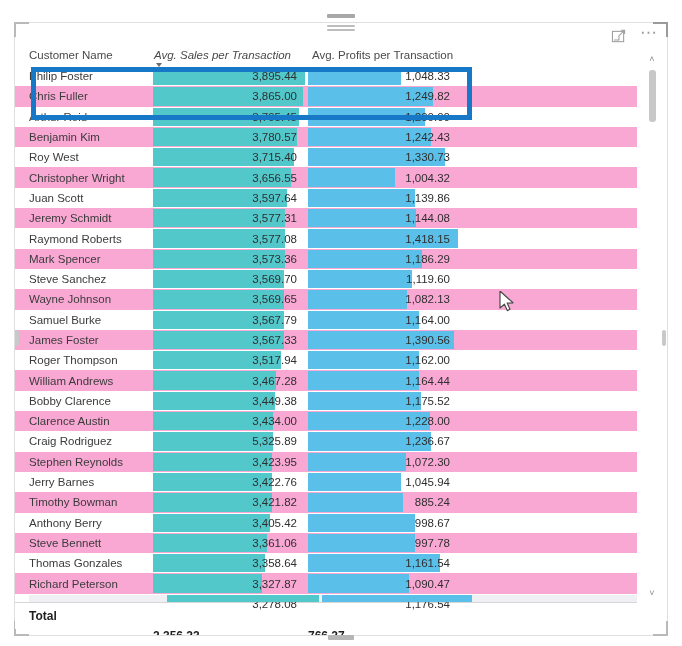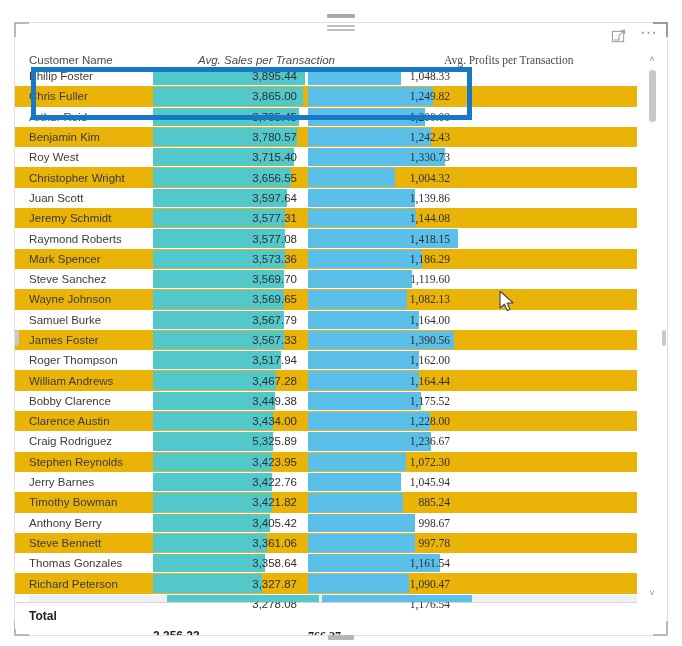--- a/index.html
+++ b/index.html
@@ -126,29 +126,28 @@
     display: flex;
     align-items: center;
     height: 20.3px;
     box-sizing: border-box;
   }
 
   
   .c-name  { width: 138px; flex: none; padding-left: 14px; box-sizing: border-box; }
   .c-sales { width: 152px; flex: none; position: relative; }
   .c-gap   { width: 3px;   flex: none; }
-  .c-prof  { width: 150px; flex: none; position: relative; font-family: Liberation Serif, serif; }
+  .c-prof  { width: 150px; flex: none; position: relative; }
 
   
   #header-row {
     height: 30px;
-    align-items: flex-end;
+    align-items: center;
     font-size: 11.5px;
     color: #4a4a4a;
-    gap: 44px;
   }
   #header-row .c-name,
   #header-row .c-sales,
   #header-row .c-prof {
     padding-top: 8px;
     white-space: nowrap;
   }
   #header-row .c-sales { padding-left: 1px; font-style: italic; }
   #header-row .c-prof  { padding-left: 3px; }
 
@@ -157,21 +156,21 @@
     left: 3px;
     top: 22px;
     width: 0; height: 0;
     border-left: 3.5px solid transparent;
     border-right: 3.5px solid transparent;
     border-top: 4px solid #6d6d6d;
   }
 
   
   .data-row.odd  { background: #ffffff; }
-  .data-row.even { background: #eab308; }
+  .data-row.even { background: #f9a8d4; }
 
   .cell-name {
     white-space: nowrap;
     overflow: hidden;
     color: #3b3b3b;
   }
 
   .bar-cell {
     position: relative;
     height: 20.3px;

